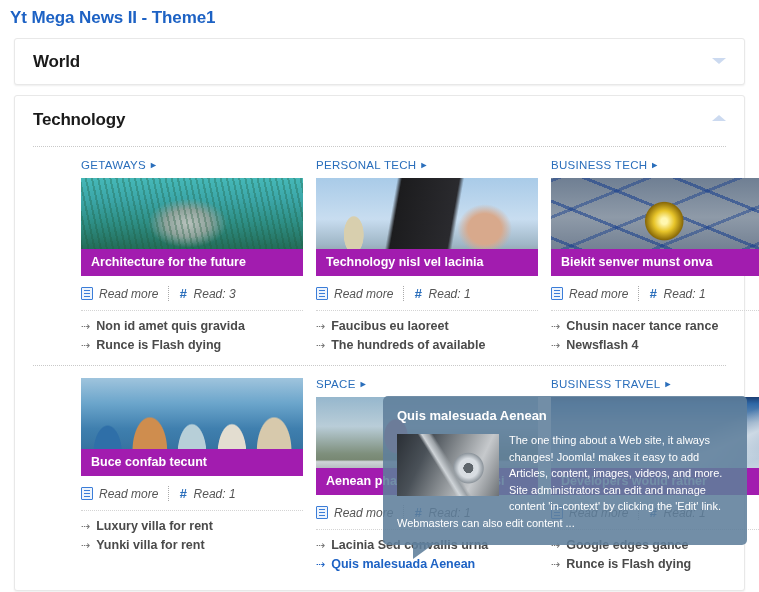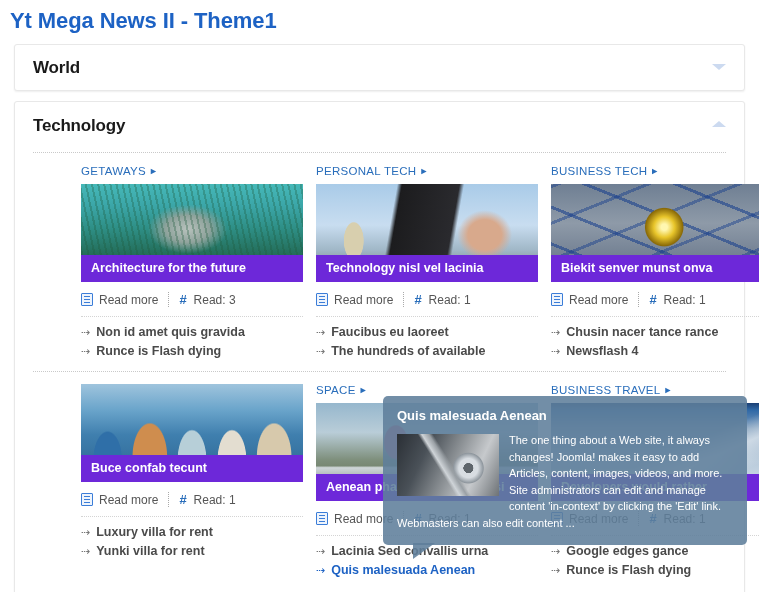--- a/index.html
+++ b/index.html
@@ -11,21 +11,21 @@
     height: 592px;
     background: #ffffff;
     font-family: "Liberation Sans", sans-serif;
     -webkit-font-smoothing: antialiased;
     overflow: hidden;
     position: relative;
   }
 
   
   .page-title {
-    font-size: 22px;
+    font-size: 17px;
     font-weight: bold;
     color: #1d62c4;
     padding: 8px 0 0 10px;
     letter-spacing: -0.1px;
   }
 
   
   .panel {
     margin: 10px 14px 0 14px;
     background: #ffffff;
@@ -112,21 +112,21 @@
     overflow: hidden;
     background: #1a1a1a;
   }
   .thumb .art {
     position: absolute;
     inset: 0;
   }
   .thumb .caption {
     position: absolute;
     left: 0; right: 0; bottom: 0;
-    background: #6d28d9;
+    background: #a21caf;
     color: #ffffff;
     font-size: 12.5px;
     font-weight: bold;
     padding: 6px 10px 7px 10px;
     box-sizing: border-box;
     white-space: nowrap;
     overflow: hidden;
     cursor: pointer;
   }
 
@@ -208,21 +208,21 @@
   
   .meta {
     display: flex;
     align-items: center;
     margin-top: 10px;
     font-size: 12px;
     color: #555555;
     padding-bottom: 9px;
     border-bottom: 1px dotted #d4d4d4;
   }
-  .meta-item { display: flex; align-items: center; cursor: pointer; }
+  .meta-item { display: flex; align-items: center; cursor: pointer; font-style: italic; }
   .meta-item.static { cursor: default; }
   .meta-sep {
     width: 0;
     border-left: 1px dotted #aaaaaa;
     height: 15px;
     margin: 0 10px;
   }
   .doc-icon {
     width: 12px; height: 13px;
     margin-right: 6px;

